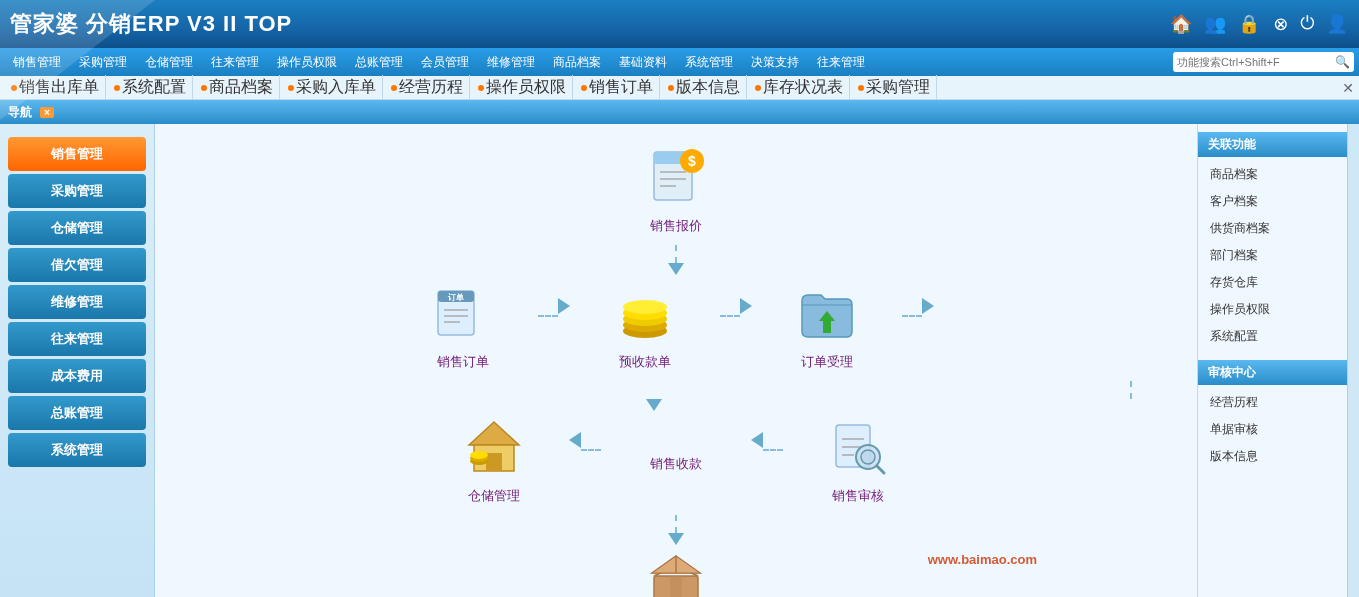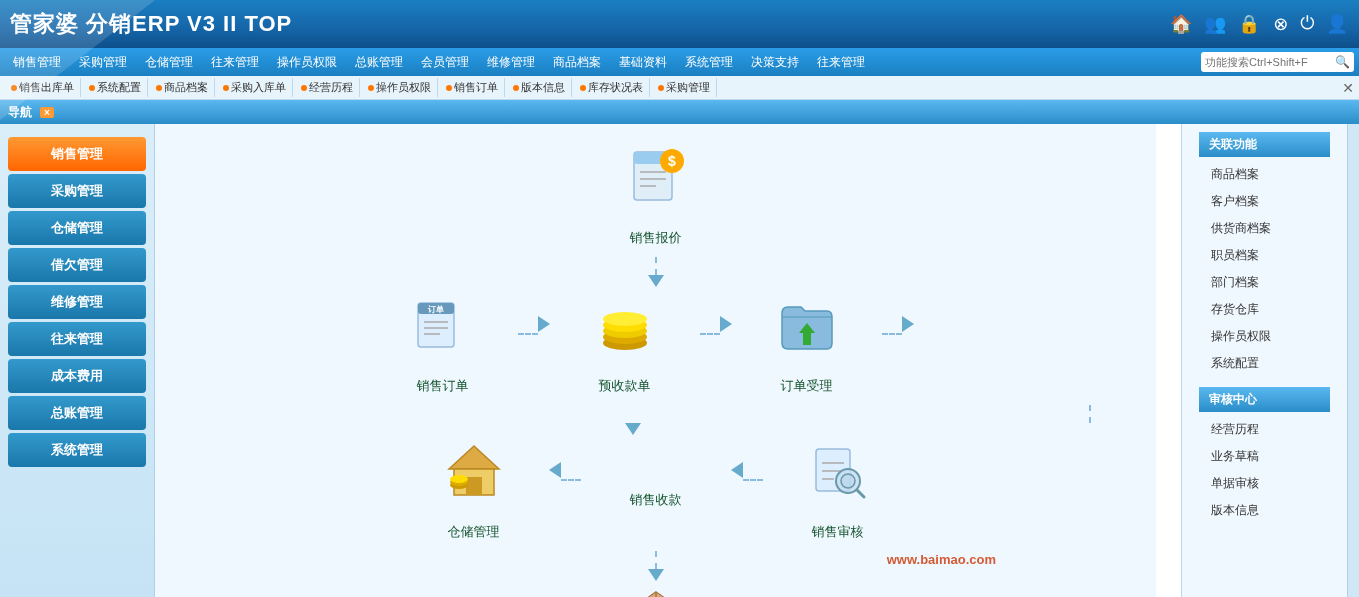--- a/index.html
+++ b/index.html
@@ -52,20 +52,21 @@
       white-space: nowrap;
     }
     #search-box {
       margin-left: auto;
       display: flex;
       align-items: center;
       background: white;
       border-radius: 3px;
       padding: 1px 4px;
       height: 20px;
+      gap: 28px;
     }
     #search-input {
       border: none;
       outline: none;
       font-size: 11px;
       width: 130px;
       color: #999;
     }
     .search-icon { color: #666; font-size: 12px; }
 
@@ -76,21 +77,21 @@
       display: flex;
       align-items: center;
       padding: 0 5px;
       border-bottom: 1px solid #c0d8ec;
       gap: 2px;
     }
     .tab-dot { width: 6px; height: 6px; background: #ff7700; border-radius: 50%; display: inline-block; margin-right: 2px; }
     .tab-item {
       display: flex;
       align-items: center;
-      font-size: 11px;
+      font-size: 16px;
       color: #333;
       padding: 2px 6px;
       cursor: pointer;
       border-right: 1px solid #c0d8ec;
       white-space: nowrap;
     }
     #close-tabs { margin-left: auto; color: #666; cursor: pointer; font-size: 14px; }
 
     
     #main {
@@ -180,34 +181,33 @@
     .flow-icon {
       width: 70px;
       height: 65px;
       display: flex;
       align-items: center;
       justify-content: center;
     }
 
     .flow-label {
       font-size: 13px;
-      color: #14532d;
-      margin-top: 20px;
+      color: #701a75;
+      margin-top: 8px;
       text-align: center;
     }
 
     
     #right-panel {
-      width: 166px;
+      width: 150px;
       background: #f0f8ff;
       border-left: 1px solid #c0d8ec;
       flex-shrink: 0;
-      padding: 8px 17px;
+      padding: 8px 0;
       overflow-y: auto;
-      margin-left: 25px;
     }
 
     .panel-section-title {
       background: linear-gradient(180deg, #5bb8f0 0%, #2a8dc8 100%);
       color: white;
       font-size: 12px;
       font-weight: bold;
       padding: 4px 10px;
       margin-bottom: 4px;
     }
@@ -577,29 +577,27 @@
     </div>
 
     <div id="watermark">www.baimao.com</div>
   </div>
 
   <div id="right-panel">
     <div class="panel-section-title">关联功能</div>
     <a class="panel-link">商品档案</a>
     <a class="panel-link">客户档案</a>
     <a class="panel-link">供货商档案</a>
-    <a class="panel-link">职员档案</a>
     <a class="panel-link">部门档案</a>
     <a class="panel-link">存货仓库</a>
     <a class="panel-link">操作员权限</a>
     <a class="panel-link">系统配置</a>
 
     <div class="panel-section-gap"></div>
 
     <div class="panel-section-title">审核中心</div>
     <a class="panel-link">经营历程</a>
-    <a class="panel-link">业务草稿</a>
     <a class="panel-link">单据审核</a>
     <a class="panel-link">版本信息</a>
   </div>
 
   <div id="scrollbar-right"></div>
 </div>
 
 </body></html>

